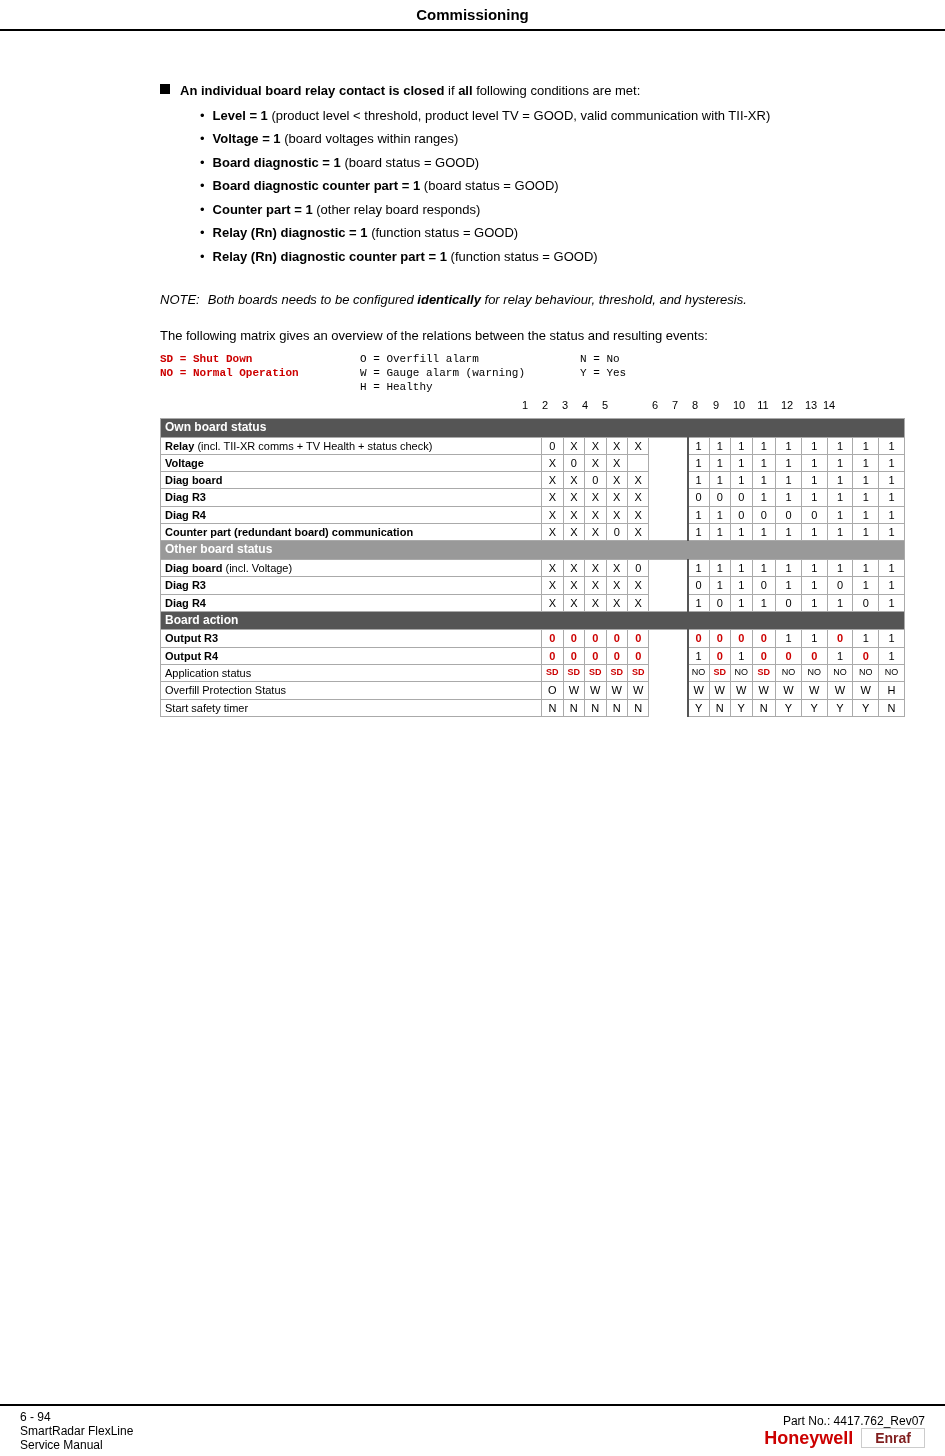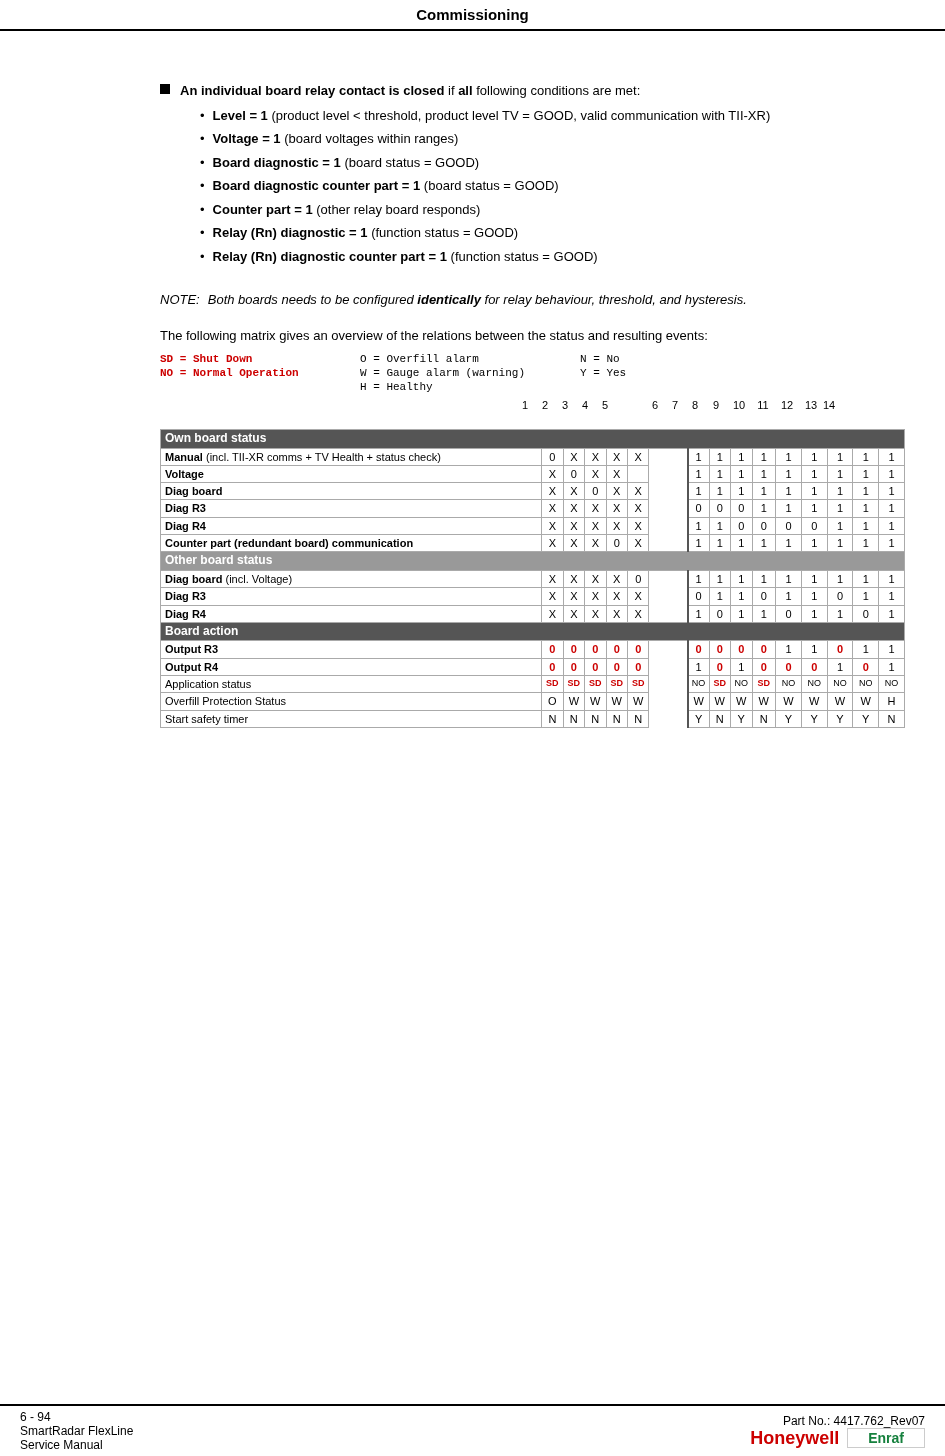--- a/index.html
+++ b/index.html
@@ -85,21 +85,21 @@
       text-align: justify;
     }
     .legend-sd { color: #cc0000; font-weight: bold; font-size: 11px; }
     .legend-no { color: #cc0000; font-weight: bold; font-size: 11px; }
     .legend-normal { font-size: 11px; }
     
     .matrix-table {
       width: 100%;
       border-collapse: collapse;
       font-size: 11px;
-      margin-top: 18px;
+      margin-top: 7px;
       padding-left: 48px;
     }
     .matrix-table td, .matrix-table th {
       border: 1px solid #aaa;
       text-align: center;
       padding: 1px 2px;
       font-size: 11px;
       line-height: 1.3;
       min-width: 18px;
     }
@@ -280,21 +280,21 @@
         <col style="width:24px;">
         <col style="width:24px;">
       </colgroup>
       <tbody>
 
         <tr class="section-header">
           <td colspan="17">Own board status</td>
         </tr>
 
         <tr>
-          <td class="row-label"><b>Manual</b> (incl. TII-XR comms + TV Health + status check)</td>
+          <td class="row-label"><b>Relay</b> (incl. TII-XR comms + TV Health + status check)</td>
           <td>0</td>
             <td>X</td>
             <td>X</td>
             <td>X</td>
             <td>X</td>
           <td class="gap-col"></td>
             <td class="gap-col"></td>
           <td class="col-group-separator">1</td>
             <td>1</td>
             <td>1</td>
@@ -581,16 +581,16 @@
 <div class="page-footer">
   <div class="footer-left">
     <div>6 - 94</div>
     <div>SmartRadar FlexLine</div>
     <div>Service Manual</div>
   </div>
   <div class="footer-right">
     <div>Part No.: 4417.762_Rev07</div>
     <div class="footer-brand">
       <span class="honeywell-text">Honeywell</span>
-      <span style="font-size:14px; font-weight:bold; color:#15803d; border:1px solid #ccc; padding:1px 20px;">Enraf</span>
+      <span style="font-size:14px; font-weight:bold; color:#7f1d1d; border:1px solid #ccc; padding:1px 13px;">Enraf</span>
     </div>
   </div>
 </div>
 
 </body></html>

